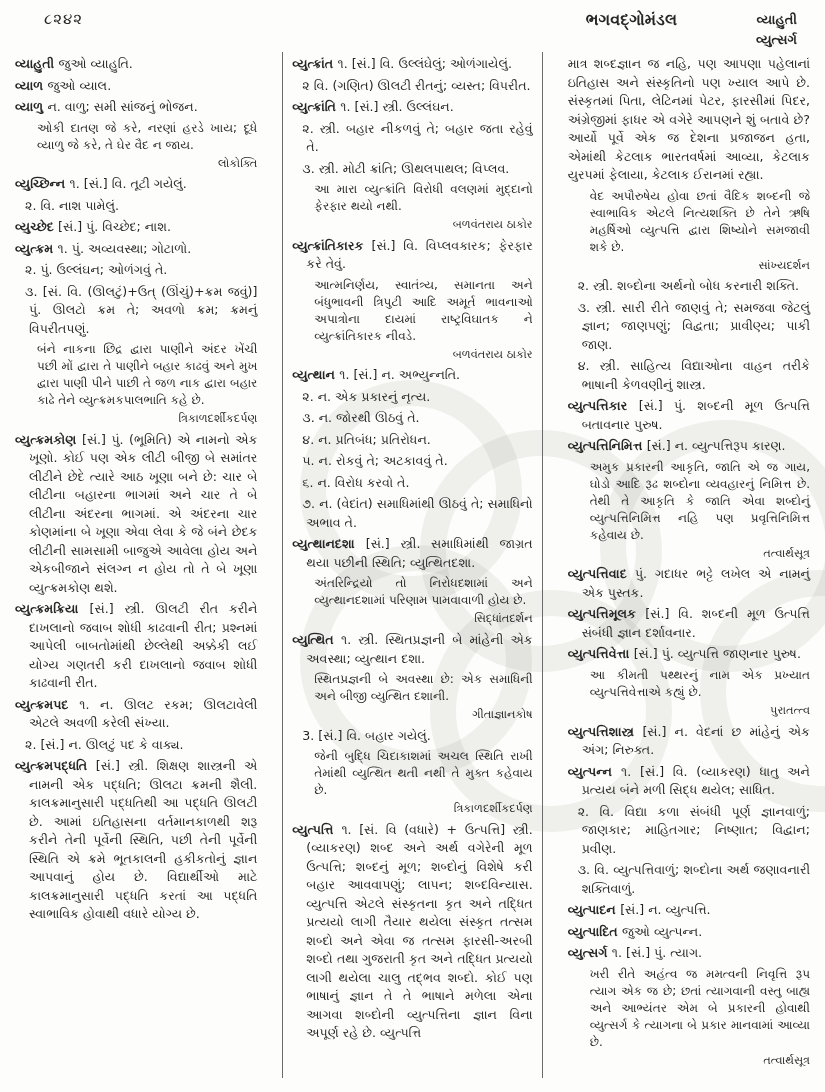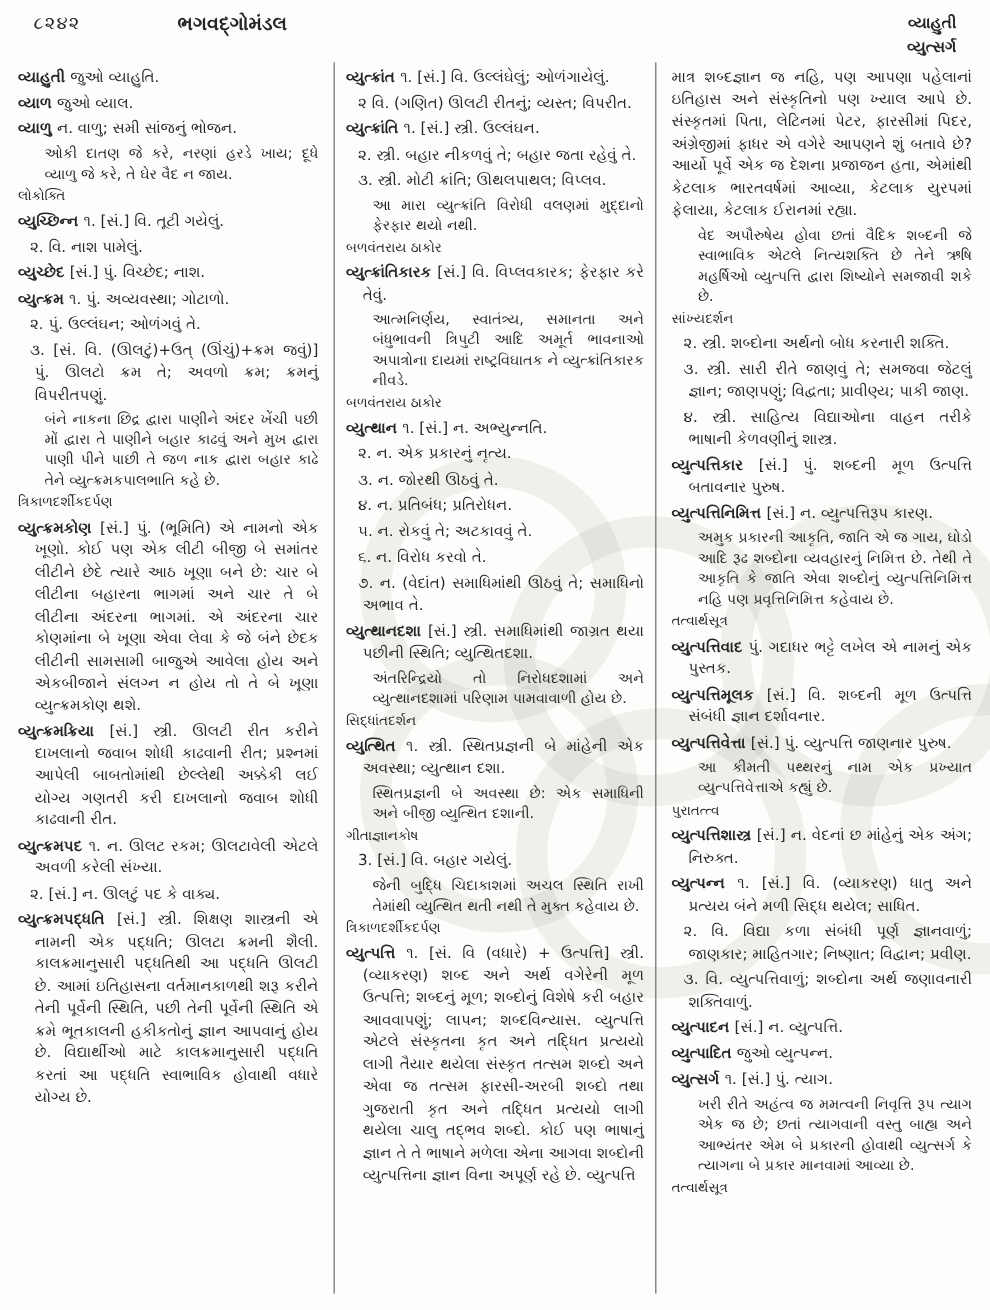--- a/index.html
+++ b/index.html
@@ -19,48 +19,48 @@
   .r1 { width: 170px; height: 170px; left: 300px; top: 380px; }
   .r2 { width: 190px; height: 190px; left: 420px; top: 430px; }
   .r3 { width: 180px; height: 180px; left: 300px; top: 545px; }
   .r4 { width: 190px; height: 190px; left: 430px; top: 590px; }
   .r5 { width: 200px; height: 200px; left: 600px; top: 420px; }
   .r6 { width: 190px; height: 190px; left: 700px; top: 570px; }
 
   .header {
     position: relative; z-index: 2;
     display: flex; align-items: flex-start;
-    padding: 10px 28px 2px 28px;
+    padding: 10px 28px 2px 44px;
     height: 48px; box-sizing: border-box;
   }
   .page-number { width: 120px; font-size: 15px; letter-spacing: 1px; }
-  .doc-title { flex: 1; text-align: left; font-weight: bold; font-size: 16px; }
+  .doc-title { flex: 1; text-align: right; font-weight: bold; font-size: 16px; }
   .guide-words { width: 120px; text-align: right; font-weight: bold; font-size: 13px; line-height: 1.5; }
 
   .columns {
     position: relative; z-index: 2;
     display: grid; grid-template-columns: 1fr 1fr 1fr;
-    column-gap: 4px;
+    column-gap: 16px;
     padding: 4px 6px 0 6px;
   }
   .col {
     height: 1026px; overflow: hidden;
     padding: 0 9px; box-sizing: border-box;
     font-size: 12.6px; line-height: 1.47;
     text-align: justify;
   }
   .col.mid { border-left: 1px solid #6b6b6b; border-right: 1px solid #6b6b6b; }
 
   .col p { margin: 3px 0; }
   p.entry { padding-left: 14px; text-indent: -14px; }
   .headword { font-weight: bold; }
   p.sense { padding-left: 14px; text-indent: -4px; }
   p.para { }
   p.quote { margin-left: 22px; font-size: 12px; line-height: 1.42; }
-  p.cite { text-align: left; font-size: 11.3px; margin-top: -1px; }
+  p.cite { text-align: right; font-size: 11.3px; margin-top: -1px; }
 </style>
 </head>
 <body>
 
 <div class="page">
 
   <div class="watermark">
     <div class="ring r1"></div>
     <div class="ring r2"></div>
     <div class="ring r3"></div>

